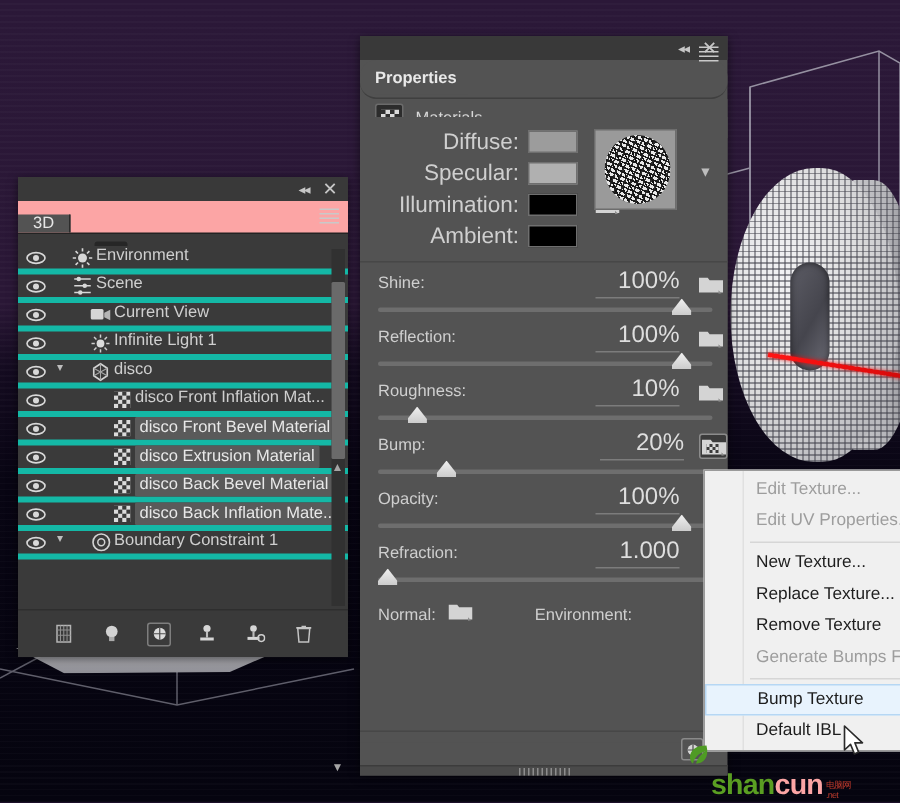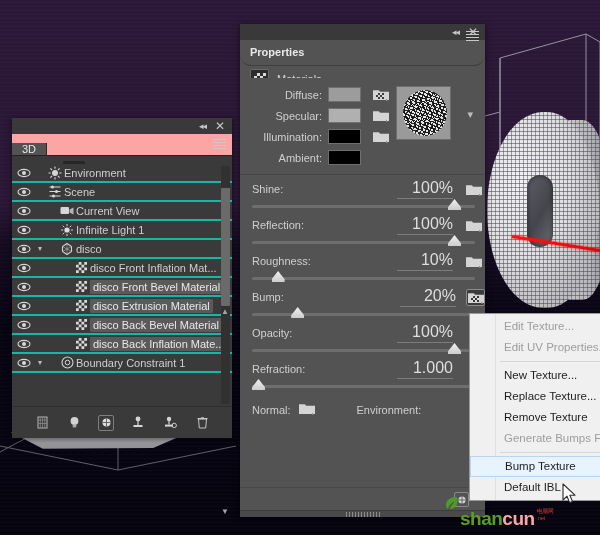--- a/index.html
+++ b/index.html
@@ -138,22 +138,22 @@
   .td-tool.active { background:#262626; }
   .td-tool svg { display:block; }
 
   #td-list {
     position:absolute; left:0; right:0; top:46px; bottom: 32px;
     background:#3a3a3a;
     overflow:hidden;
   }
   .td-row {
     height: 19px;
-    display:flex; align-items:center;
-    border-bottom: 2px solid #14b8a6;
+    display:flex; 
+    border-bottom: 4px solid #14b8a6;
     font-size: 11px;
     color: #cfcfcf;
     padding-left: 2px;
     cursor:pointer;
   }
   .td-eye {
     width: 20px; display:flex; align-items:center; justify-content:center;
     flex: 0 0 20px;
   }
   .td-twisty { width: 12px; flex:0 0 12px; text-align:center; font-size:8px; color:#bdbdbd; }
@@ -214,22 +214,22 @@
   }
   .mat-title { color:#d8d8d8; font-size:11px; }
 
   #props-body { position:absolute; left:0; right:0; top:54px; bottom:22px; background:#535353; }
 
   .color-grid { padding: 6px 0 4px 0; }
   .color-row {
     height: 21px; display:flex; align-items:center;
   }
   .cr-label {
-    width: 88px; text-align:right; padding-right:6px;
-    font-size:11px; color:#cfcfcf;
+    width: 112px; text-align:right; padding-right:6px;
+    font-size:15px; color:#cfcfcf;
   }
   .cr-swatch {
     width: 33px; height:15px; border:1px solid #6f6f6f; cursor:pointer;
   }
   .cr-folder { width:24px; display:flex; align-items:center; justify-content:center; margin-left:8px; }
 
   #tex-preview {
     position:absolute; right: 34px; top: 8px;
     width: 55px; height: 54px;
     border:1px solid #6d6d6d;
@@ -323,23 +323,23 @@
   }
   .ctx-sep { height:1px; background:#d6d6d6; margin: 3px 0 3px 30px; }
 
   #cursor {
     position:absolute; left:562px; top:483px;
     width:0;height:0; pointer-events:none;
   }
 
   
   #watermark {
-    position:absolute; left:460px; top:508px;
+    position:absolute; left:474px; top:508px;
     width: 126px; height: 27px;
-    display:flex; align-items:flex-start;
+    display:flex; align-items:flex-end;
     font-weight:bold; font-size:19px; letter-spacing:-.5px;
   }
   .wm-shan { color:#5a9e22; }
   .wm-cun { color:#fca5a5; }
   .wm-sub { font-size:6px; color:#c0392b; margin-left:2px; line-height:7px; font-weight:normal;}
   .wm-leaf {
     position:absolute; left:-17px; top:-13px; width:16px;height:16px;
   }
 </style>
 </head>

